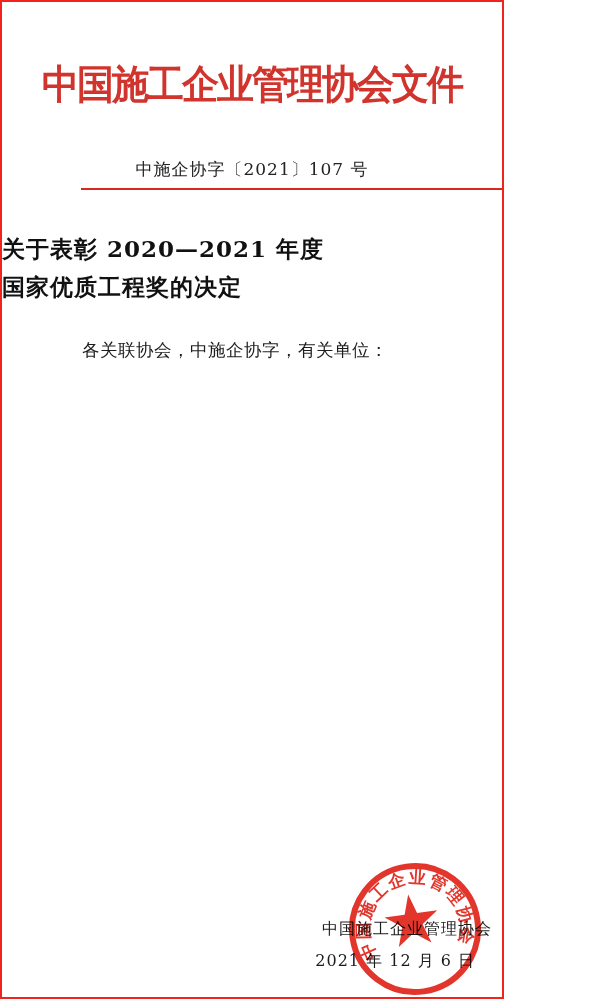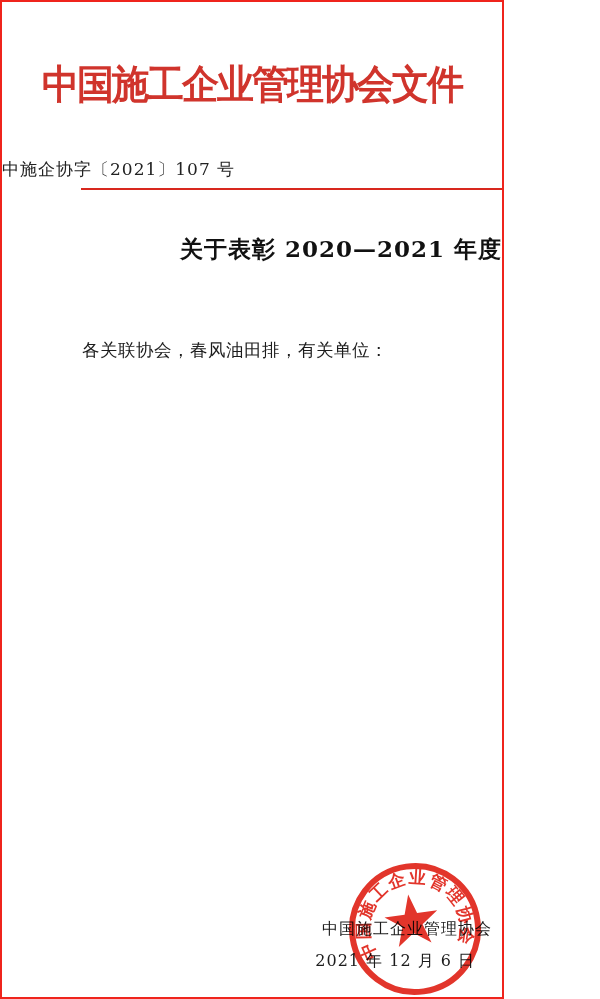--- a/index.html
+++ b/index.html
@@ -28,40 +28,40 @@
     letter-spacing: -2px;
     color: #d0342c;
     transform: scaleY(1.08);
     white-space: nowrap;
   }
   .doc-number {
     position: absolute;
     top: 156px;
     left: 0;
     width: 100%;
-    text-align: left;
+    text-align: center;
     font-size: 17px;
     line-height: 22px;
     letter-spacing: 1px;
     color: #222222;
   }
   .red-rule {
     position: absolute;
     top: 186px;
     left: 79px;
     width: 441px;
     height: 2px;
     background: #d8281e;
   }
   .doc-title {
     position: absolute;
     top: 228px;
     left: 0;
     width: 100%;
-    text-align: right;
+    text-align: left;
     font-size: 23px;
     line-height: 38px;
     font-weight: bold;
     color: #111111;
     letter-spacing: 1px;
   }
   .body-text {
     position: absolute;
     top: 334px;
     left: 80px;
@@ -119,24 +119,25 @@
 <div class="page">
 
   <div class="masthead">中国施工企业管理协会文件</div>
 
   <div class="doc-number">中施企协字〔2021〕107 号</div>
 
   <div class="red-rule"></div>
 
   <div class="doc-title">
     <div>关于表彰 2020—2021 年度</div>
+    <div>国家优质工程奖的决定</div>
   </div>
 
   <div class="body-text">
-    <p class="salutation">各关联协会，春风油田排，有关单位：</p>
+    <p class="salutation">各关联协会，中施企协字，有关单位：</p>
   </div>
 
   <div class="signature">中国施工企业管理协会</div>
 
   <div class="sign-date">2021 年 12 月 6 日</div>
 
   <svg class="seal" viewBox="-70 -70 140 140" xmlns="http://www.w3.org/2000/svg">
     <g transform="rotate(-8)">
       <circle cx="0" cy="0" r="63" fill="none" stroke-width="6" stroke="#e02318"></circle>
       <path transform="translate(-2,-7)" d="M0,-28 L6.3,-8.6 L26.6,-8.6 L10.2,3.3 L16.5,22.6 L0,10.7 L-16.5,22.6 L-10.2,3.3 L-26.6,-8.6 L-6.3,-8.6 Z" fill="#e02318"></path>

